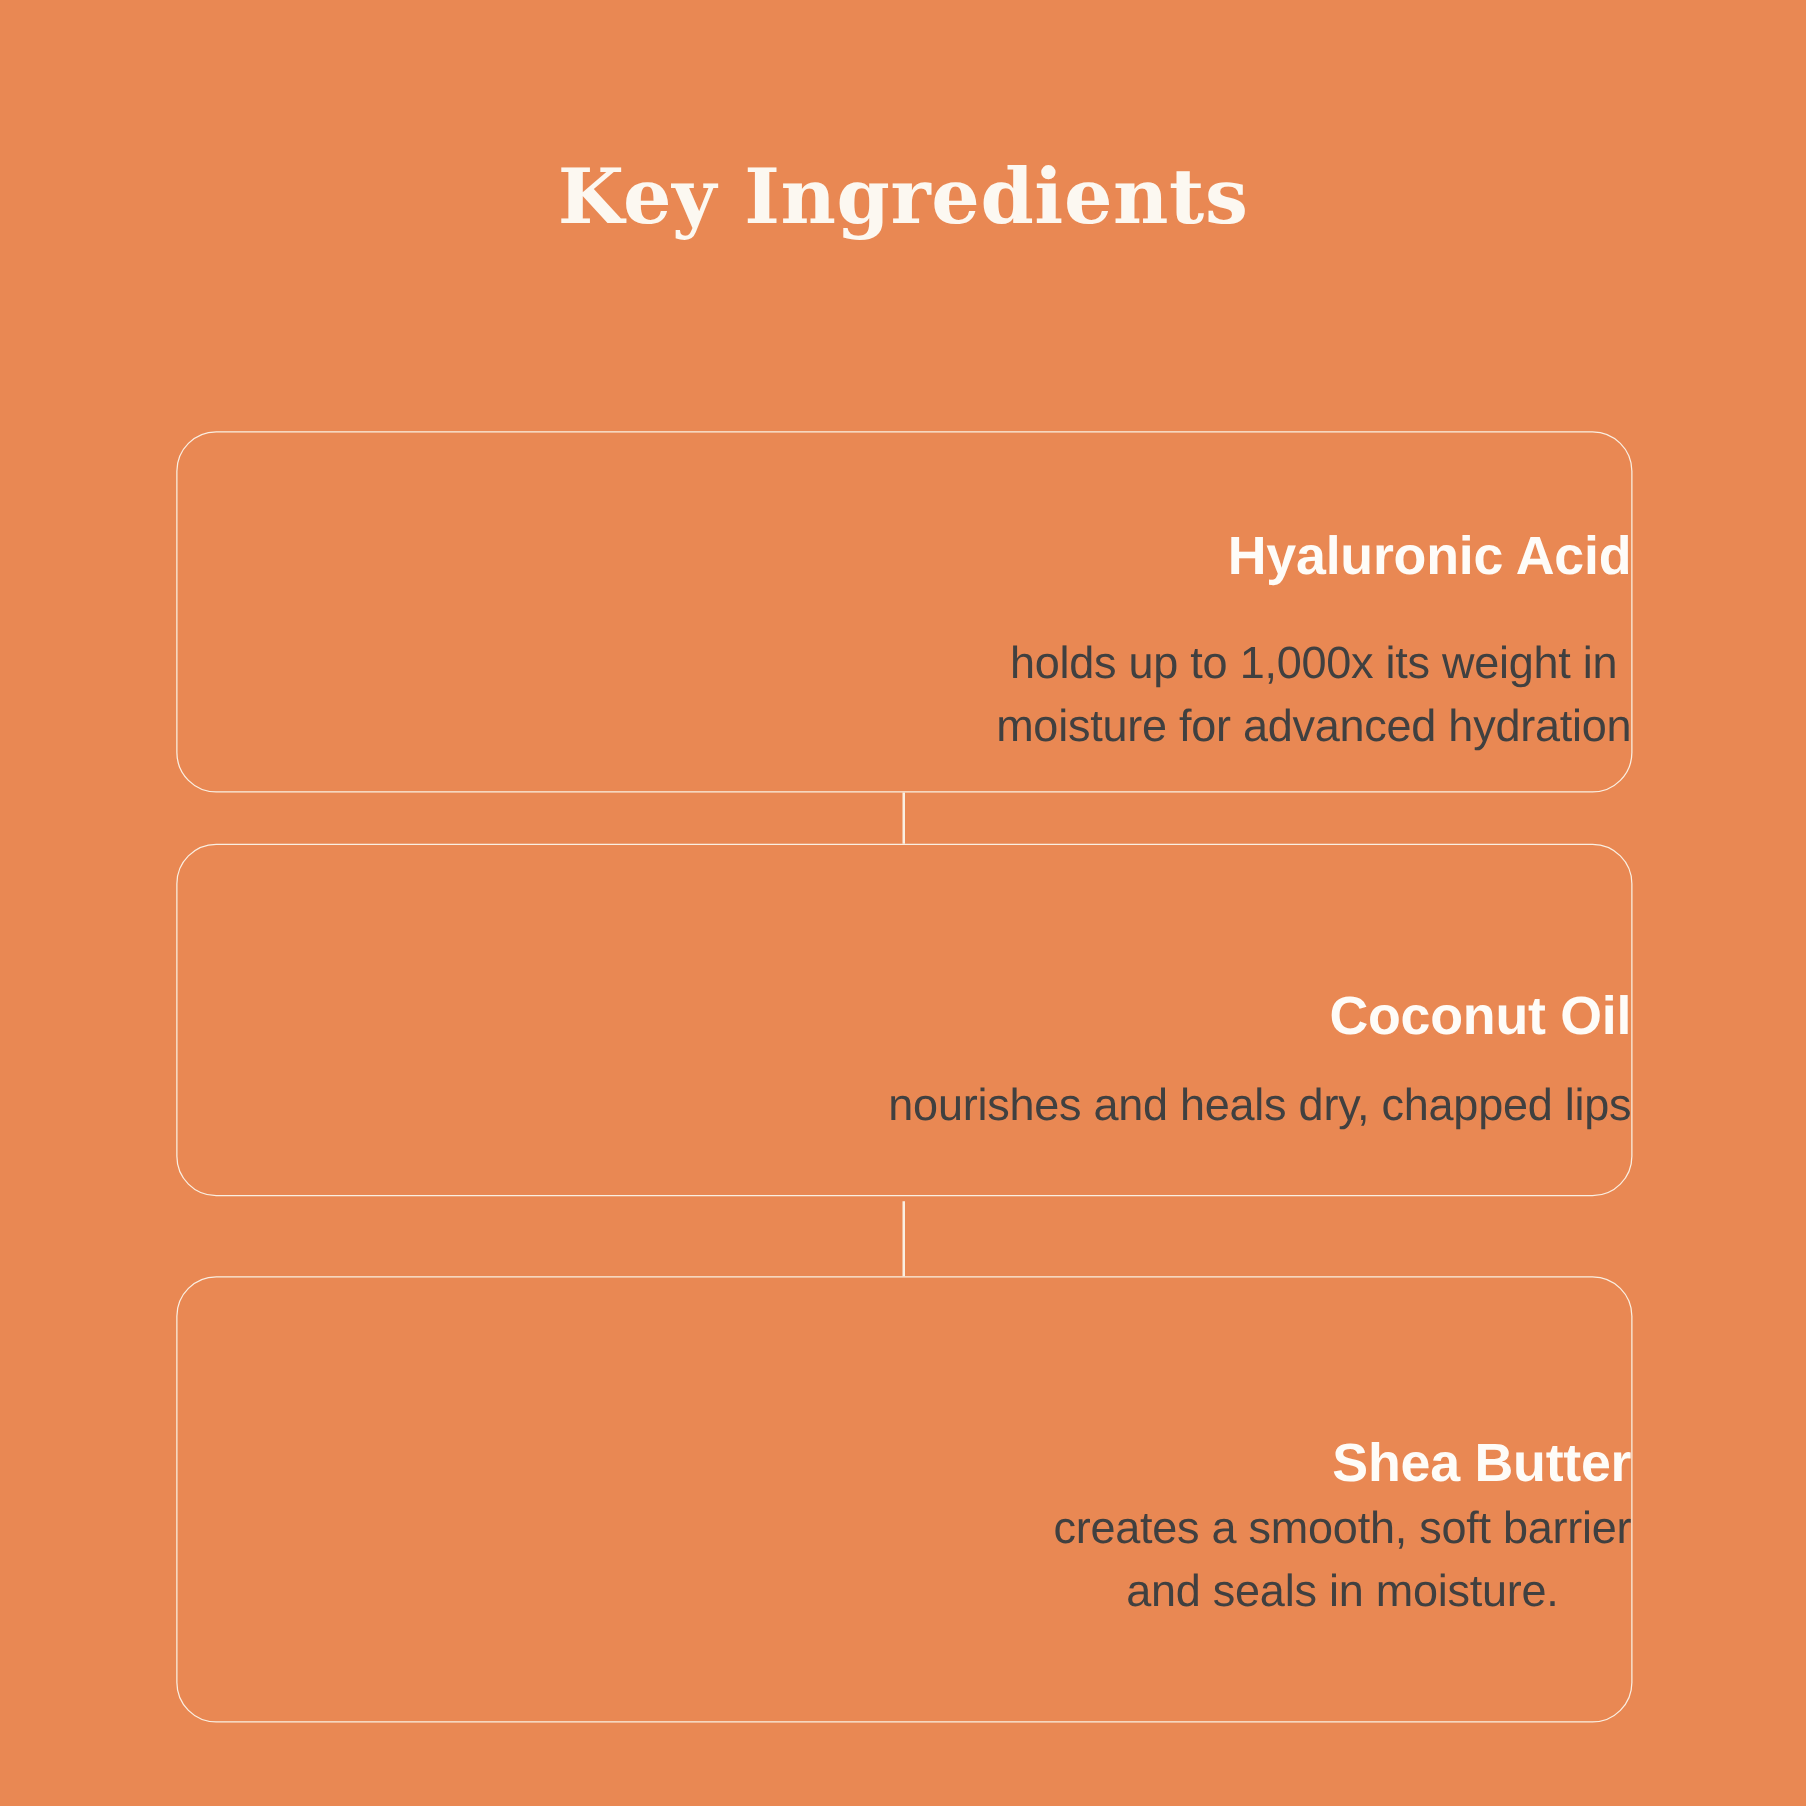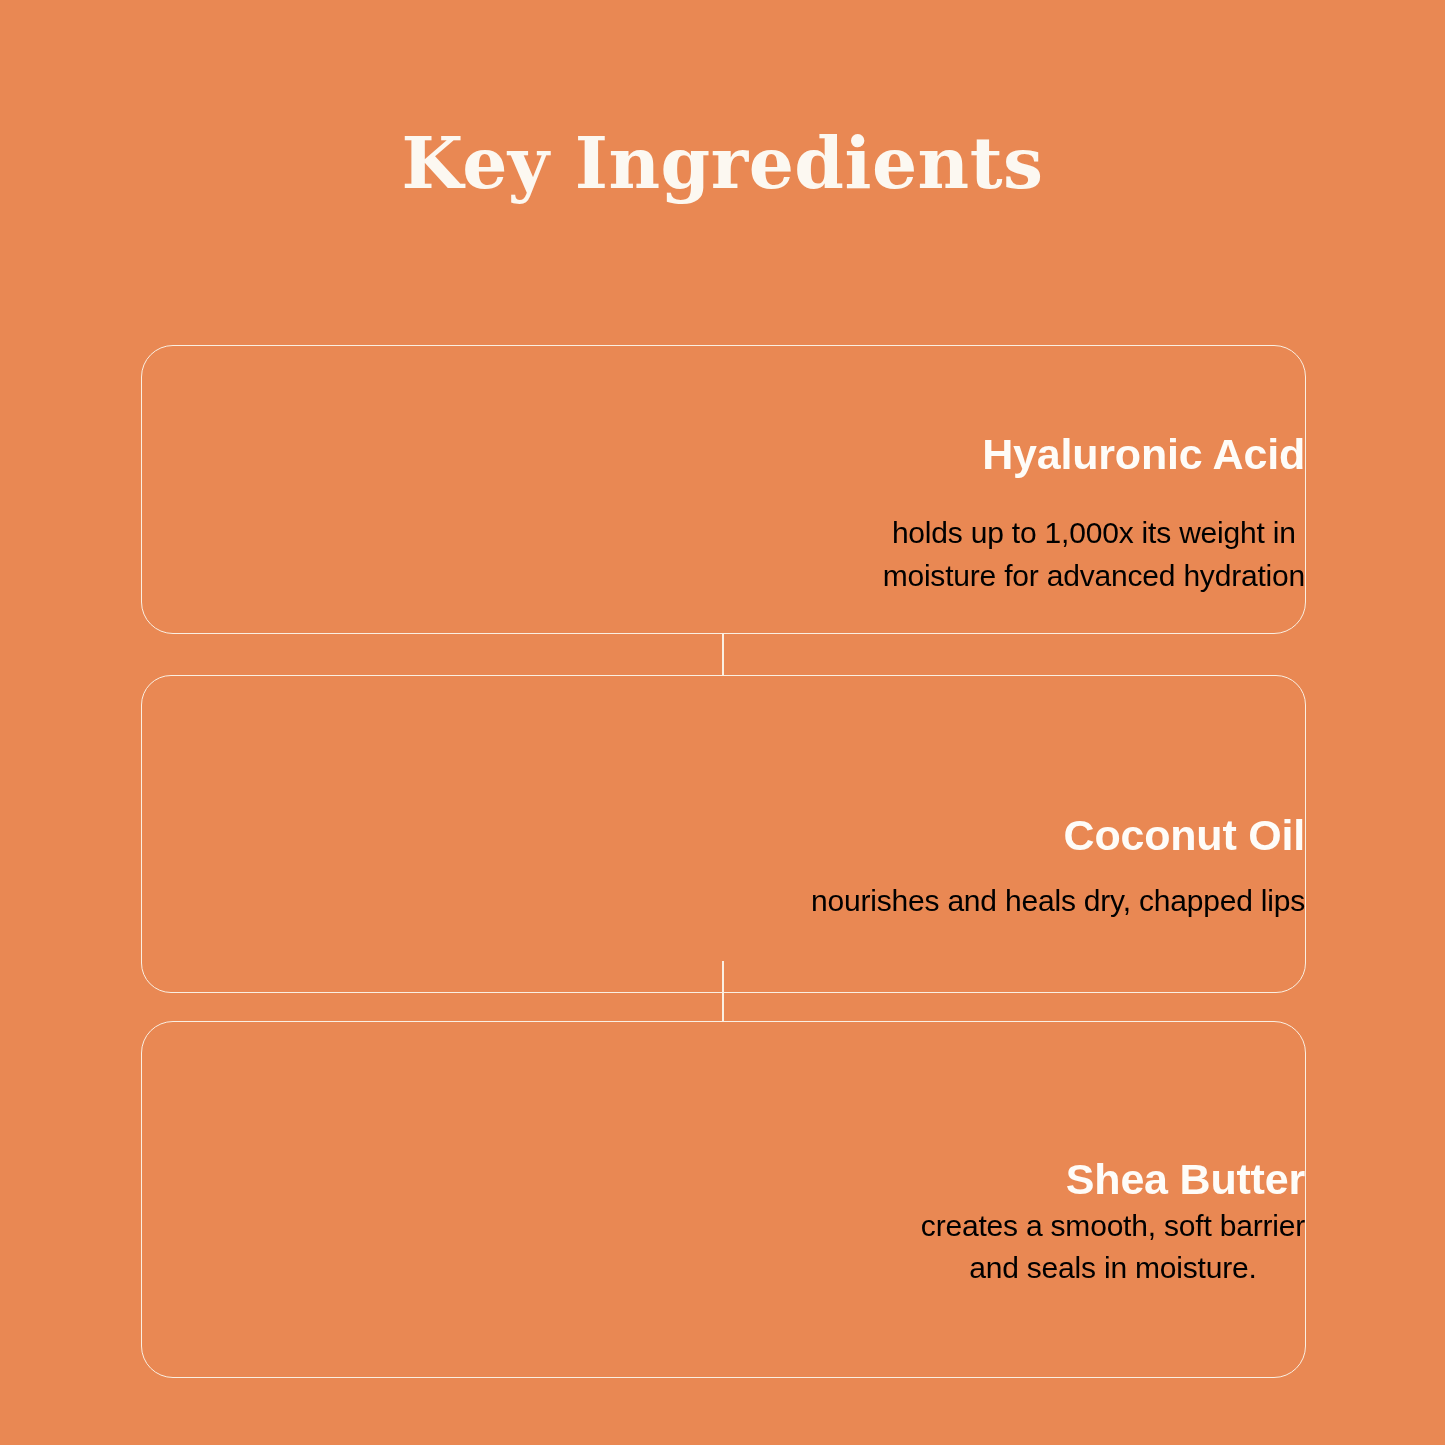--- a/index.html
+++ b/index.html
@@ -24,21 +24,21 @@
   }
 
   
   .page-title {
     position: absolute;
     left: 0;
     top: 124px;
     width: 1445px;
     text-align: center;
     font-family: "DejaVu Serif", "Liberation Serif", serif;
-    font-size: 71px;
+    font-size: 61px;
     font-weight: 700;
     line-height: 1.1;
     color: #FCF8F1;
     letter-spacing: 0.5px;
   }
 
   
   .flow {
     position: absolute;
     left: 141px;
@@ -54,38 +54,38 @@
     border: 1.6px solid #FAEFE2;
     border-radius: 32px;
     background: transparent;
     display: flex;
     flex-direction: column;
     align-items: flex-end;
     justify-content: center;
   }
 
   .card-1 { top: 0px;   height: 289px; }
-  .card-2 { top: 330px; height: 318px; border-radius: 30px; }
+  .card-2 { top: 330px; height: 282px; }
   .card-3 { top: 676px; height: 357px; }
 
   .card-title {
     color: #FEFCF8;
     font-family: "Liberation Sans", sans-serif;
     font-weight: 700;
     font-size: 43px;
     line-height: 1.15;
     text-align: center;
     letter-spacing: -0.2px;
   }
 
   .card-desc {
-    color: #000000;
+    color: #404040;
     font-family: "Liberation Sans", sans-serif;
     font-weight: 400;
-    font-size: 30px;
+    font-size: 36px;
     line-height: 1.42;
     text-align: center;
     letter-spacing: -0.2px;
     white-space: pre-line;
   }
 
   .card-1 .card-title { margin-top: 48px; }
   .card-1 .card-desc  { margin-top: 33px; }
 
   .card-2 .card-title { margin-top: 66px; }

